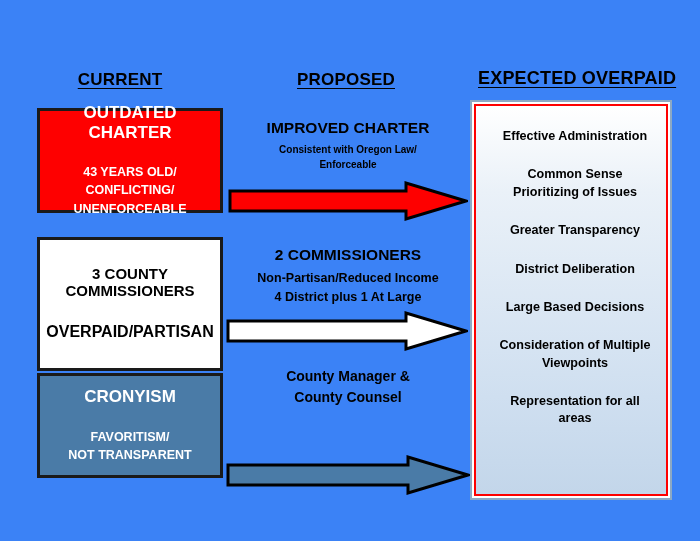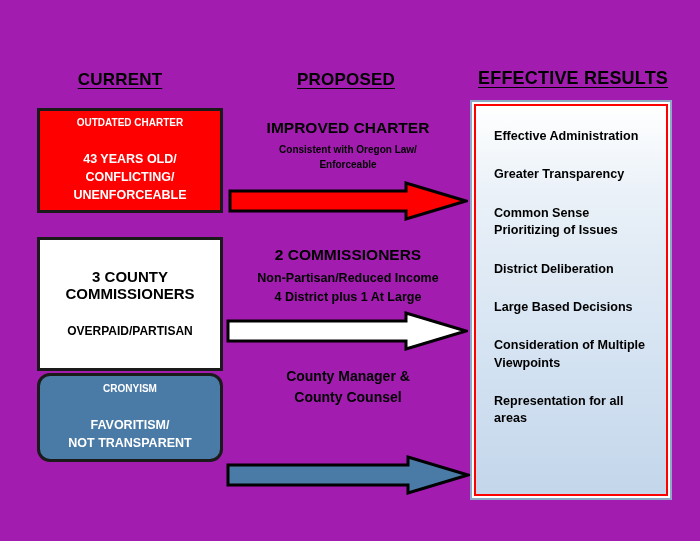--- a/index.html
+++ b/index.html
@@ -8,21 +8,21 @@
     background: #ffffff;
   }
   body {
     font-family: "Liberation Sans", sans-serif;
     -webkit-font-smoothing: antialiased;
   }
   #canvas {
     position: relative;
     width: 700px;
     height: 541px;
-    background: #a21caf;
+    background: #3b82f6;
     overflow: hidden;
   }
 
   
   .col-head {
     position: absolute;
     font-weight: bold;
     color: #000000;
     text-decoration: underline;
     text-underline-offset: 3px;
@@ -43,21 +43,21 @@
     border: 3px solid #1a1a1a;
     display: flex;
     flex-direction: column;
     align-items: center;
     justify-content: center;
     text-align: center;
     padding: 4px 6px;
   }
   .state-title {
     font-weight: bold;
-    font-size: 10px;
+    font-size: 17px;
     line-height: 1.15;
     margin-bottom: 9px;
   }
   .state-sub {
     font-weight: bold;
     font-size: 12.5px;
     line-height: 1.45;
     margin-top: 12px;
   }
 
@@ -71,27 +71,26 @@
   #box-commissioners {
     top: 237px;
     height: 134px;
     background: #ffffff;
   }
   #box-commissioners .state-title {
     color: #000000;
     font-size: 15px;
     margin-bottom: 8px;
   }
-  #box-commissioners .state-sub { color: #000000; font-size: 12px; }
+  #box-commissioners .state-sub { color: #000000; font-size: 16px; }
 
   #box-cronyism {
     top: 373px;
-    height: 89px;
+    height: 105px;
     background: #4A7BA7;
-    border-radius: 13px;
   }
   #box-cronyism .state-title, #box-cronyism .state-sub { color: #ffffff; }
 
   
   .proposal {
     position: absolute;
     left: 226px;
     width: 244px;
     text-align: center;
     color: #000000;
@@ -140,34 +139,34 @@
     border: 2px solid #FE0000;
     background: linear-gradient(to bottom, #ffffff 0%, #eaf1f8 22%, #cfdff0 75%, #c3d6ea 100%);
     padding: 22px 10px 10px 18px;
   }
   .result-item {
     font-weight: bold;
     font-size: 12.6px;
     color: #000000;
     line-height: 1.38;
     margin-bottom: 21px;
-    text-align: left;
+    text-align: center;
   }
   .result-item:last-child { margin-bottom: 0; }
 </style>
 </head>
 <body>
 
 <div id="canvas">
 
   <div class="col-head" id="head-current">CURRENT</div>
 
   <div class="col-head" id="head-proposed">PROPOSED</div>
 
-  <div class="col-head" id="head-results">EFFECTIVE RESULTS</div>
+  <div class="col-head" id="head-results">EXPECTED OVERPAID</div>
 
   <div class="state-box" id="box-charter">
     <div class="state-title">OUTDATED CHARTER</div>
     <div class="state-sub">43 YEARS OLD/<br>CONFLICTING/<br>UNENFORCEABLE</div>
   </div>
 
   <div class="proposal" id="prop-charter">
     <div class="prop-title">IMPROVED CHARTER</div>
     <div class="prop-sub">Consistent with Oregon Law/<br>Enforceable</div>
   </div>
@@ -199,22 +198,22 @@
     <div class="prop-sub">County Manager &amp;<br>County Counsel</div>
   </div>
 
   <svg class="arrow" id="arrow-blue" viewBox="0 0 244 40" preserveAspectRatio="none">
     <polygon points="2,10 182,10 182,2 242,20 182,38 182,30 2,30" fill="#4A7BA7" stroke="#000000" stroke-width="3" stroke-linejoin="miter"></polygon>
   </svg>
 
   <div id="results-panel">
     <div id="results-inner">
       <div class="result-item">Effective Administration</div>
+      <div class="result-item">Common Sense<br>Prioritizing  of Issues</div>
       <div class="result-item">Greater Transparency</div>
-      <div class="result-item">Common Sense<br>Prioritizing  of Issues</div>
       <div class="result-item">District Deliberation</div>
       <div class="result-item">Large Based Decisions</div>
       <div class="result-item">Consideration of Multiple<br>Viewpoints</div>
       <div class="result-item">Representation for all<br>areas</div>
     </div>
   </div>
 
 </div>
 
 </body></html>

